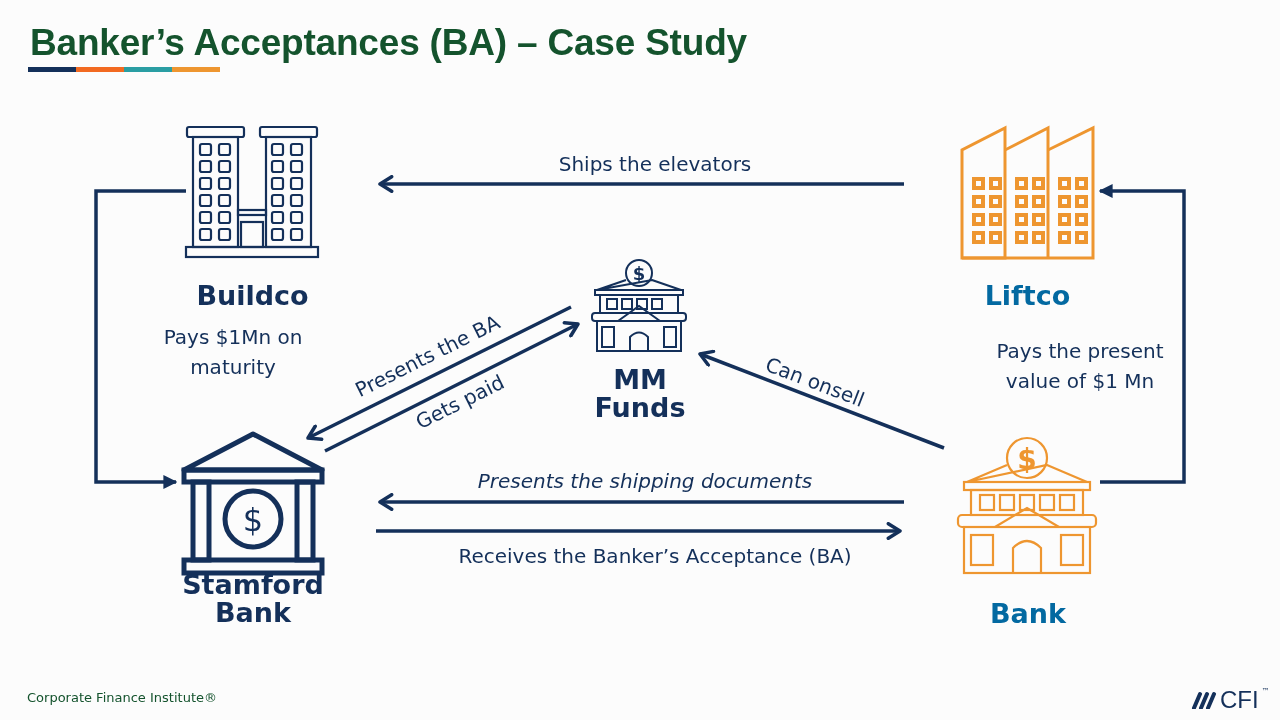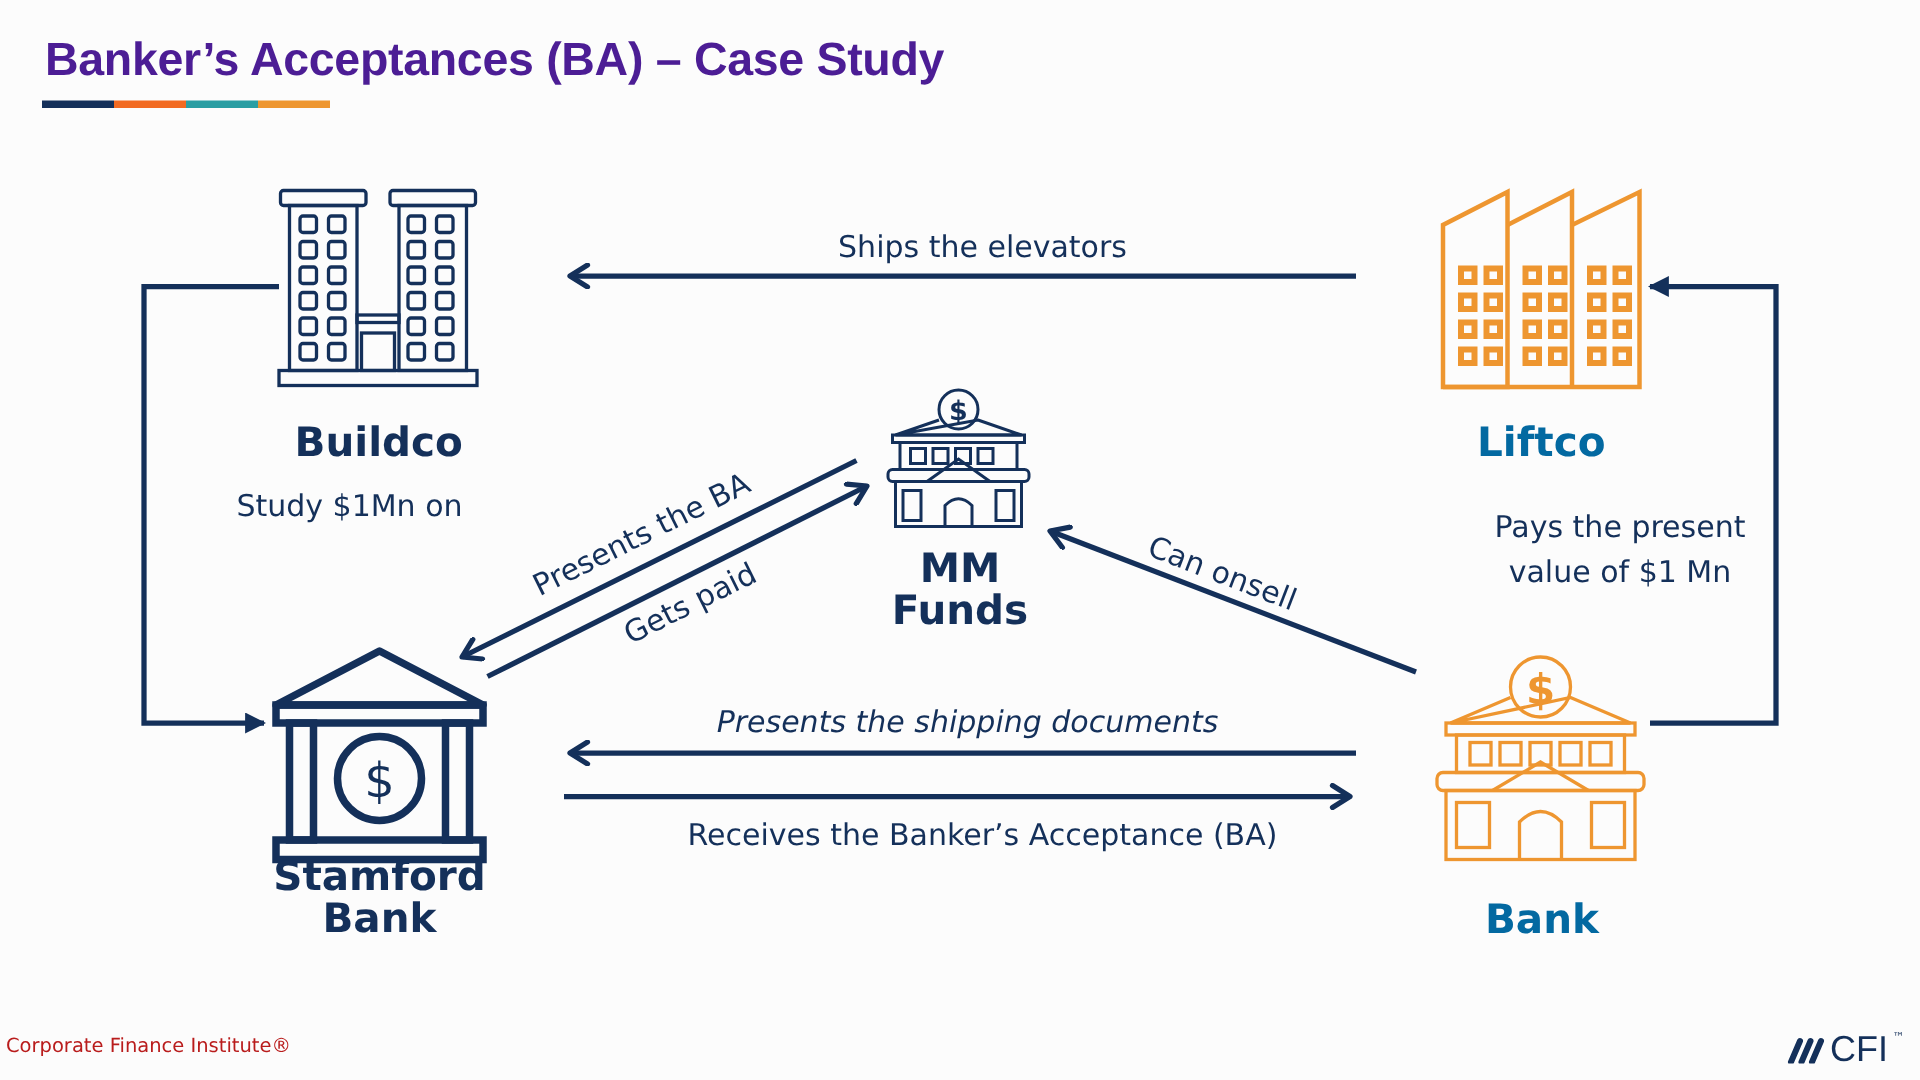--- a/index.html
+++ b/index.html
@@ -1,28 +1,28 @@
 <!DOCTYPE html>
 <html><head>
 <meta charset="utf-8">
 <style>
   html, body { margin:0; padding:0; }
   body { width:1280px; height:720px; background:#fcfcfc; position:relative; overflow:hidden;
          font-family:"DejaVu Sans", sans-serif; color:#14305a; }
-  .title { position:absolute; left:30px; top:22px; font-size:31px; font-weight:bold; color:#4c1d95;
+  .title { position:absolute; left:30px; top:22px; font-size:37px; font-weight:bold; color:#14532d;
            font-family:"Liberation Sans", sans-serif; letter-spacing:-0.2px; }
   .title-bar { position:absolute; left:28px; top:67px; height:5px; width:192px; display:flex; }
   .title-bar span { flex:1; height:5px; }
   svg.diagram { position:absolute; left:0; top:0; }
   .lbl { position:absolute; text-align:center; white-space:nowrap; font-size:20px; color:#14305a;
          font-family:"DejaVu Sans", sans-serif; }
   .name { font-weight:bold; font-size:27px; line-height:28px; }
   .orange { color:#0369a1; }
   .rot { transform-origin:center center; }
-  .footer { position:absolute; left:4px; top:690px; font-size:13px; color:#b91c1c; font-family:"DejaVu Sans", sans-serif; }
+  .footer { position:absolute; left:27px; top:690px; font-size:13px; color:#14532d; font-family:"DejaVu Sans", sans-serif; }
   .logo { position:absolute; left:1190px; top:688px; display:flex; align-items:center; color:#14305a; }
   .logo .txt { font-family:"Liberation Sans", sans-serif; font-size:24px; font-weight:normal; margin-left:2px; line-height:24px; }
   .logo .tm { font-size:8px; position:relative; top:-9px; margin-left:3px; }
 </style>
 </head>
 <body>
 
 <div class="title">Banker’s Acceptances (BA) – Case Study</div>
 <div class="title-bar">
   <span style="background: rgb(20, 48, 90);"></span>
@@ -176,21 +176,22 @@
     <line x1="571" y1="307" x2="308" y2="438" marker-end="url(#ah)"></line>
     <line x1="325" y1="451" x2="578" y2="324" marker-end="url(#ah)"></line>
     <line x1="944" y1="448" x2="700" y2="354" marker-end="url(#ah)"></line>
     <line x1="904" y1="502" x2="380" y2="502" marker-end="url(#ah)"></line>
     <line x1="376" y1="531" x2="900" y2="531" marker-end="url(#ah)"></line>
   </g>
 </svg>
 
 <div class="lbl name" style="left:170px; top:282px; width:165px;">Buildco</div>
 <div class="lbl" style="left:133px; top:322px; width:200px; line-height:30px;">
-  <div>Study $1Mn on</div>
+  <div>Pays $1Mn on</div>
+  <div>maturity</div>
 </div>
 
 <div class="lbl name orange" style="left:960px; top:282px; width:135px;">Liftco</div>
 <div class="lbl" style="left:970px; top:336px; width:220px; line-height:30px;">
   <div>Pays the present</div>
   <div>value of $1 Mn</div>
 </div>
 
 <div class="lbl name" style="left:590px; top:366px; width:100px;">
   <div>MM</div>

